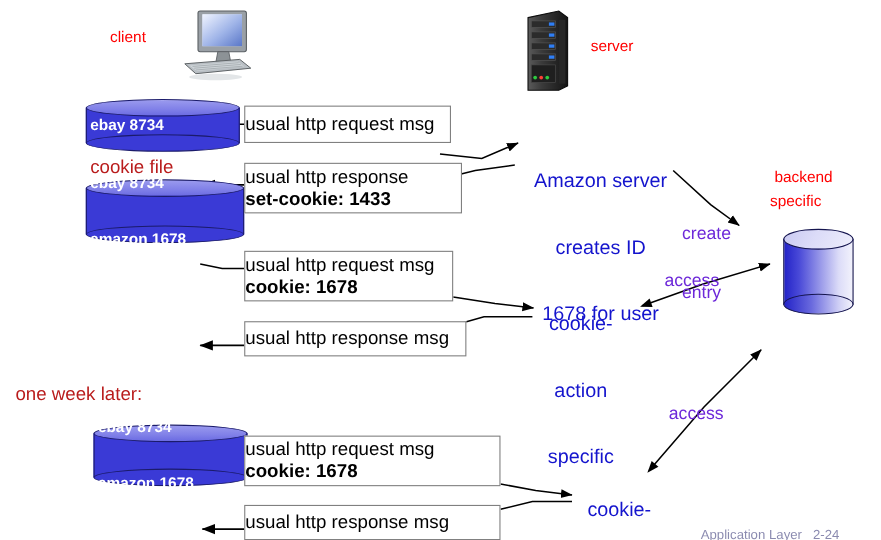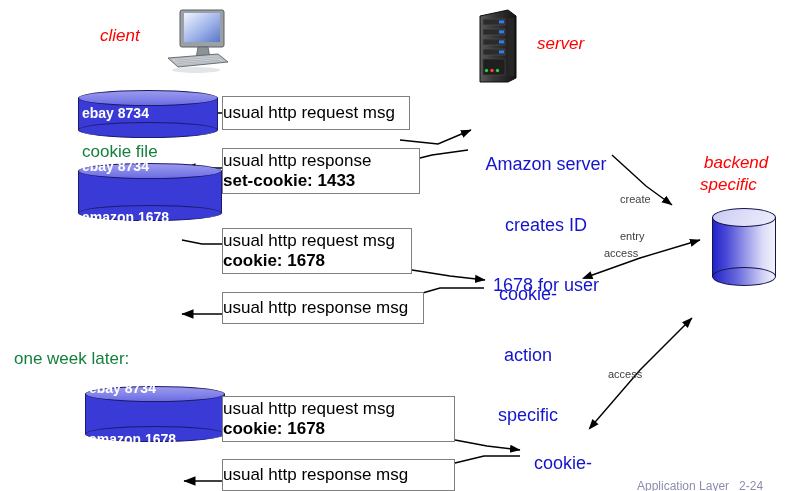--- a/index.html
+++ b/index.html
@@ -24,35 +24,34 @@
   }
 
   
   .lbl {
     position: absolute;
     white-space: pre;
     line-height: 1.12;
   }
   .lbl-red {
     color: #ff0000;
-    font-size: 17px;
-    font-style: italic;
+    font-size: 14px;
   }
   .lbl-blue {
     color: #1414cd;
     font-size: 18px;
     text-align: center;
   }
   .lbl-black {
-    color: #15803d;
+    color: #b91c1c;
     font-size: 17px;
   }
   .lbl-small-black {
-    color: #404040;
-    font-size: 11px;
+    color: #6d28d9;
+    font-size: 16px;
   }
   .footer-note {
     position: absolute;
     color: #2b2b6e;
     font-size: 12px;
     white-space: pre;
     opacity: 0.55;
   }
 
   

